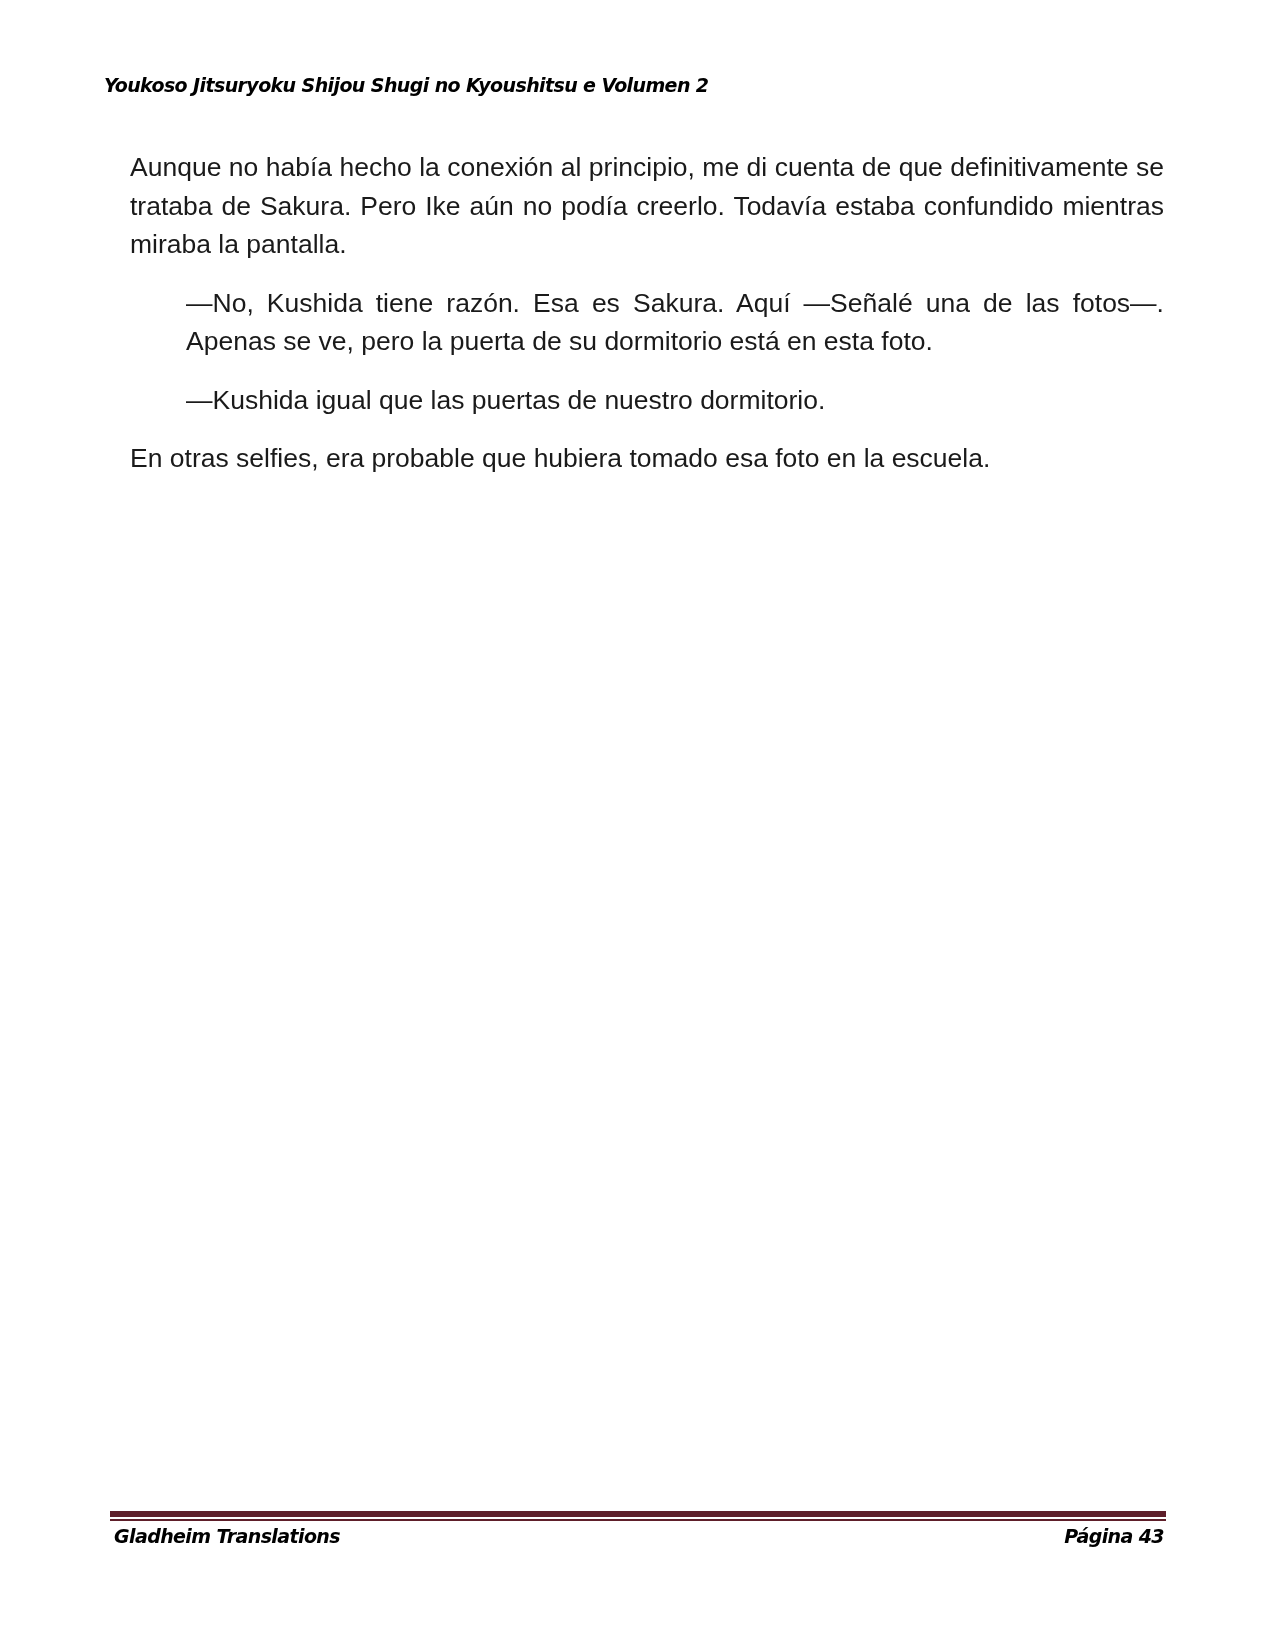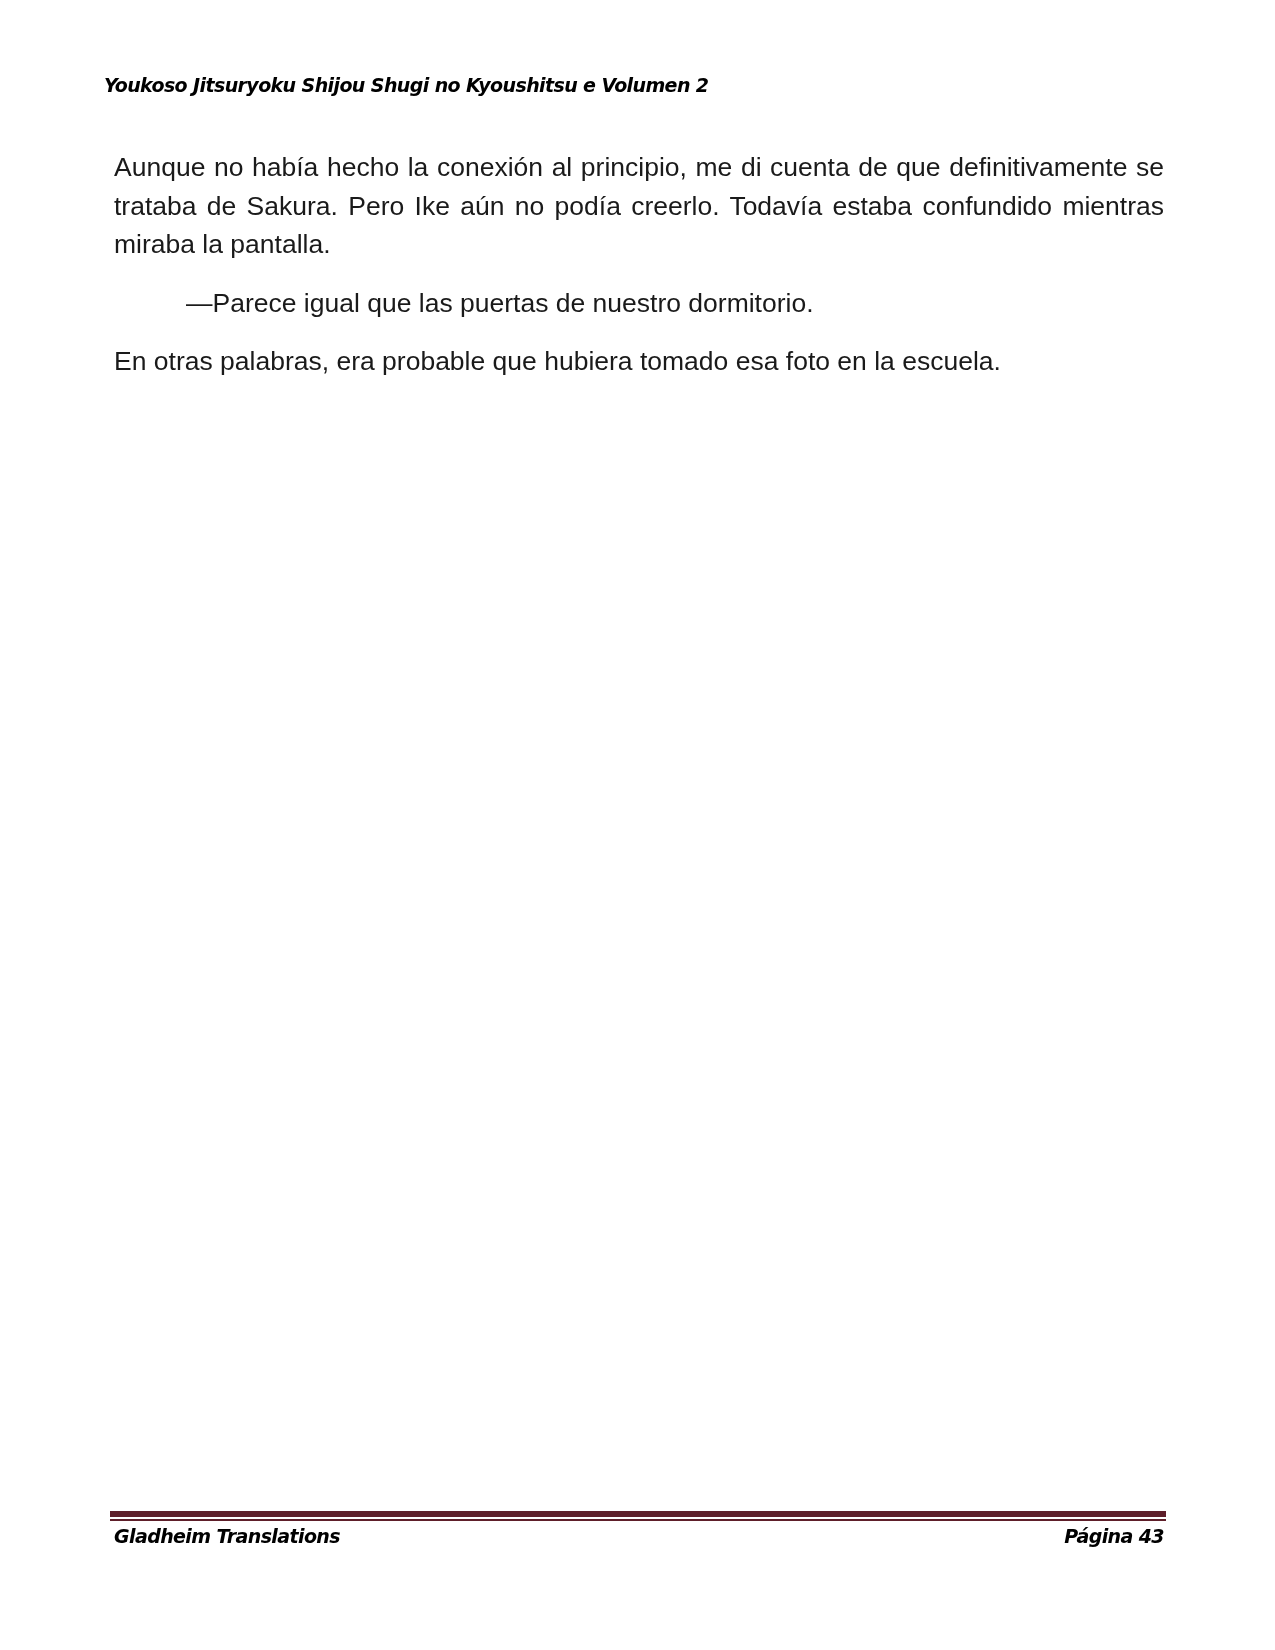--- a/index.html
+++ b/index.html
@@ -29,21 +29,21 @@
       position: absolute;
       left: 114px;
       top: 148px;
       width: 1050px;
       font-family: "Liberation Sans", sans-serif;
       font-size: 26.5px;
       line-height: 38.5px;
       color: #1a1a1a;
     }
     .body-text p {
-      margin: 0 0 20px 0;
+      margin: 0 0 20px 16px;
       text-align: justify;
     }
     .body-text p.indent {
       margin-left: 72px;
     }
     .body-text p.last-left {
       text-align: left;
     }
     .footer-rule {
       position: absolute;
@@ -79,22 +79,23 @@
       gap: 32px;
     }
   </style>
 </head>
 <body>
 
 <div class="running-header">Youkoso Jitsuryoku Shijou Shugi no Kyoushitsu e Volumen 2</div>
 
 <div class="body-text">
   <p>Aunque no había hecho la conexión al principio, me di cuenta de que definitivamente se trataba de Sakura. Pero Ike aún no podía creerlo. Todavía estaba confundido mientras miraba la pantalla.</p>
-  <p class="indent last-left">—Parece igual que las puertas de nuestro dormitorio.</p>
-  <p class="last-left">En otras palabras, era probable que hubiera tomado esa foto en la escuela.</p>
+  <p class="indent">—No, Kushida tiene razón. Esa es Sakura. Aquí —Señalé una de las fotos—. Apenas se ve, pero la puerta de su dormitorio está en esta foto.</p>
+  <p class="indent last-left">—Kushida igual que las puertas de nuestro dormitorio.</p>
+  <p class="last-left">En otras selfies, era probable que hubiera tomado esa foto en la escuela.</p>
 </div>
 
 <div class="footer-rule">
   <div class="thick"></div>
   <div class="gap"></div>
   <div class="thin"></div>
 </div>
 
 <div class="footer">
   <span>Gladheim Translations</span>

